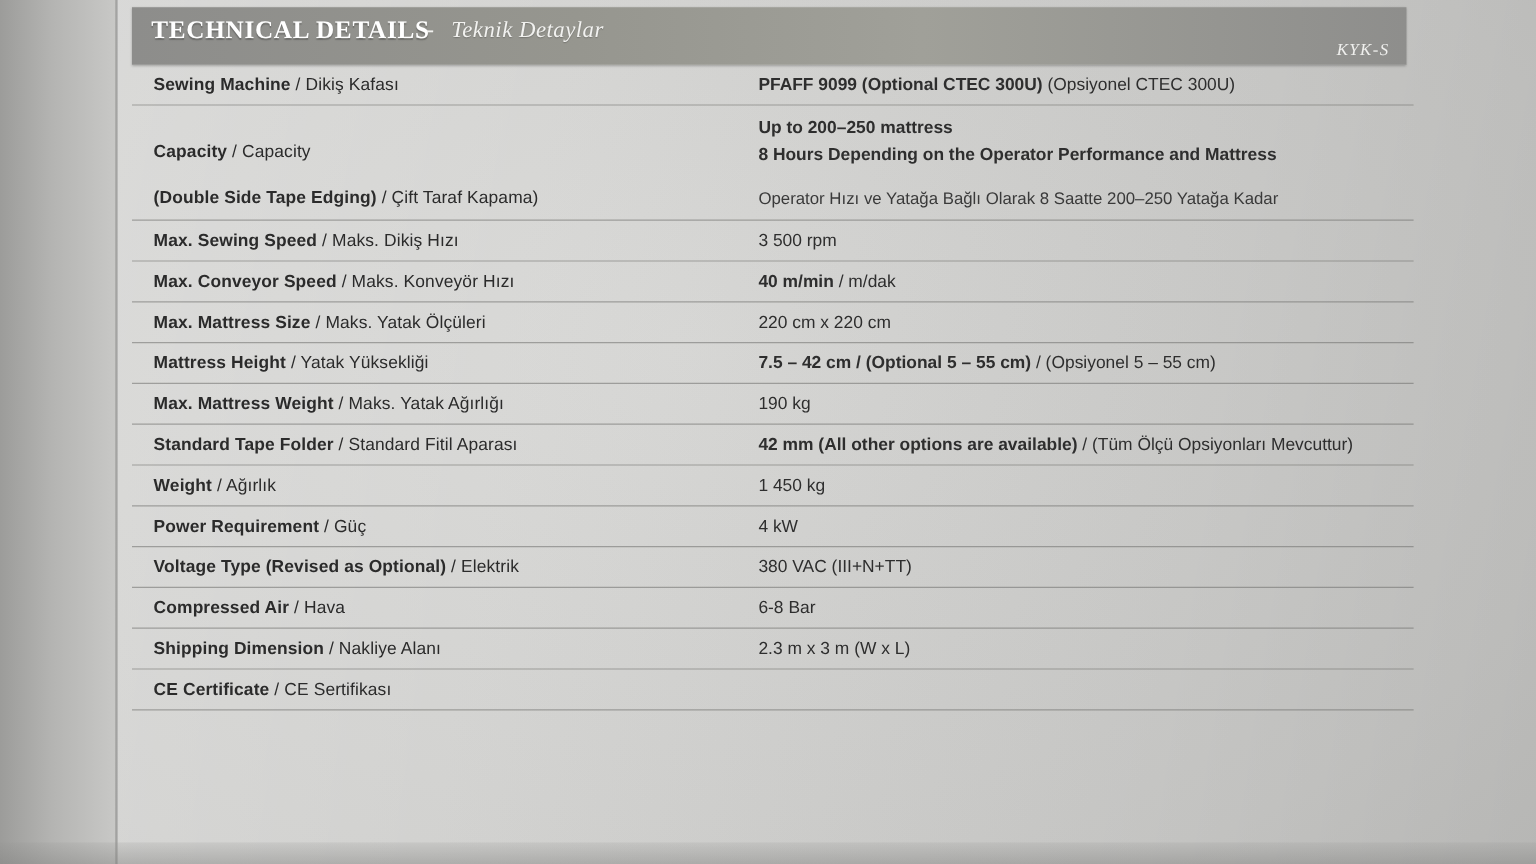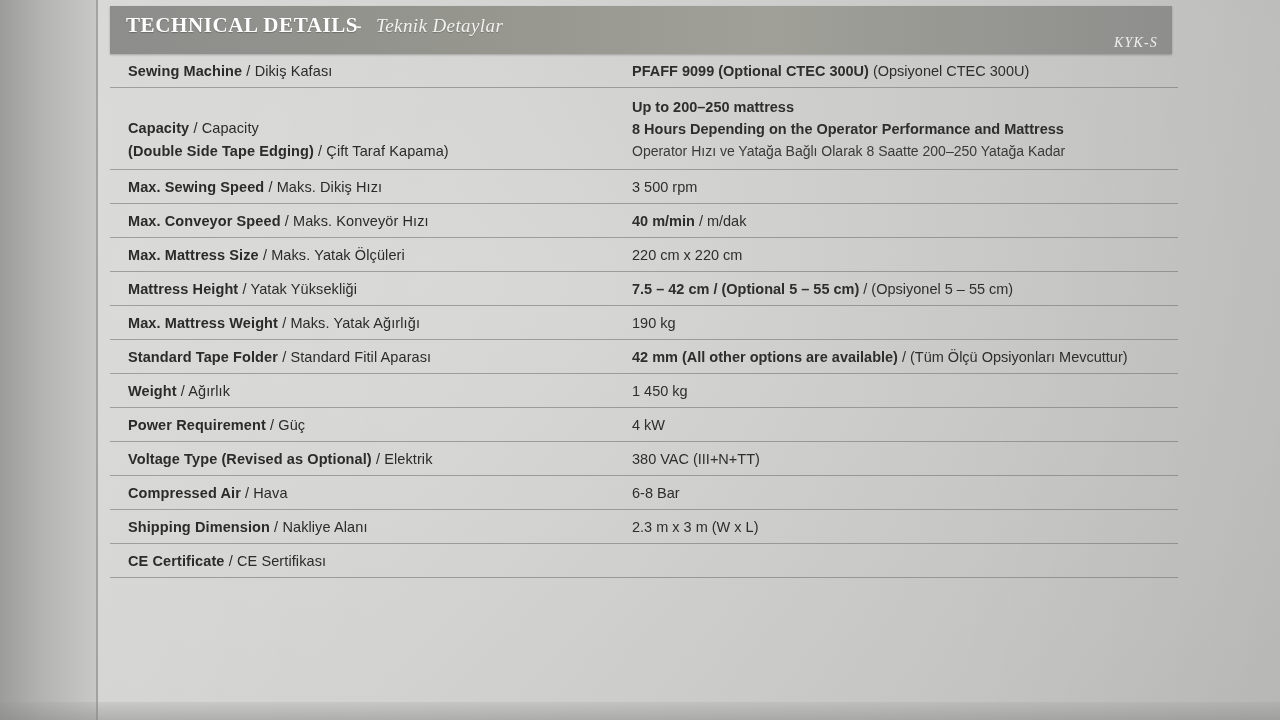--- a/index.html
+++ b/index.html
@@ -132,33 +132,33 @@
   }
   .line {
     font-size: 14.5px;
     line-height: 20px;
     color: #2b2b2b;
     letter-spacing: 0.1px;
   }
   .b { font-weight: bold; }
   .n { font-weight: normal; }
   .sub {
-    margin-top: 3px;
+    margin-top: 18px;
   }
   .value-line {
     font-size: 14.5px;
     line-height: 20px;
     color: #2e2e2e;
   }
   .value-line.smallgap { margin-top: 2px; }
   .value-sub {
     font-size: 14px;
     line-height: 19px;
     color: #3a3a3a;
-    margin-top: 3px;
+    margin-top: 17px;
   }
 </style>
 </head>
 <body>
 
 <div id="page">
 
   <div class="left-edge"></div>
   <div class="left-edge-line"></div>
   <div class="bottom-strip"></div>

